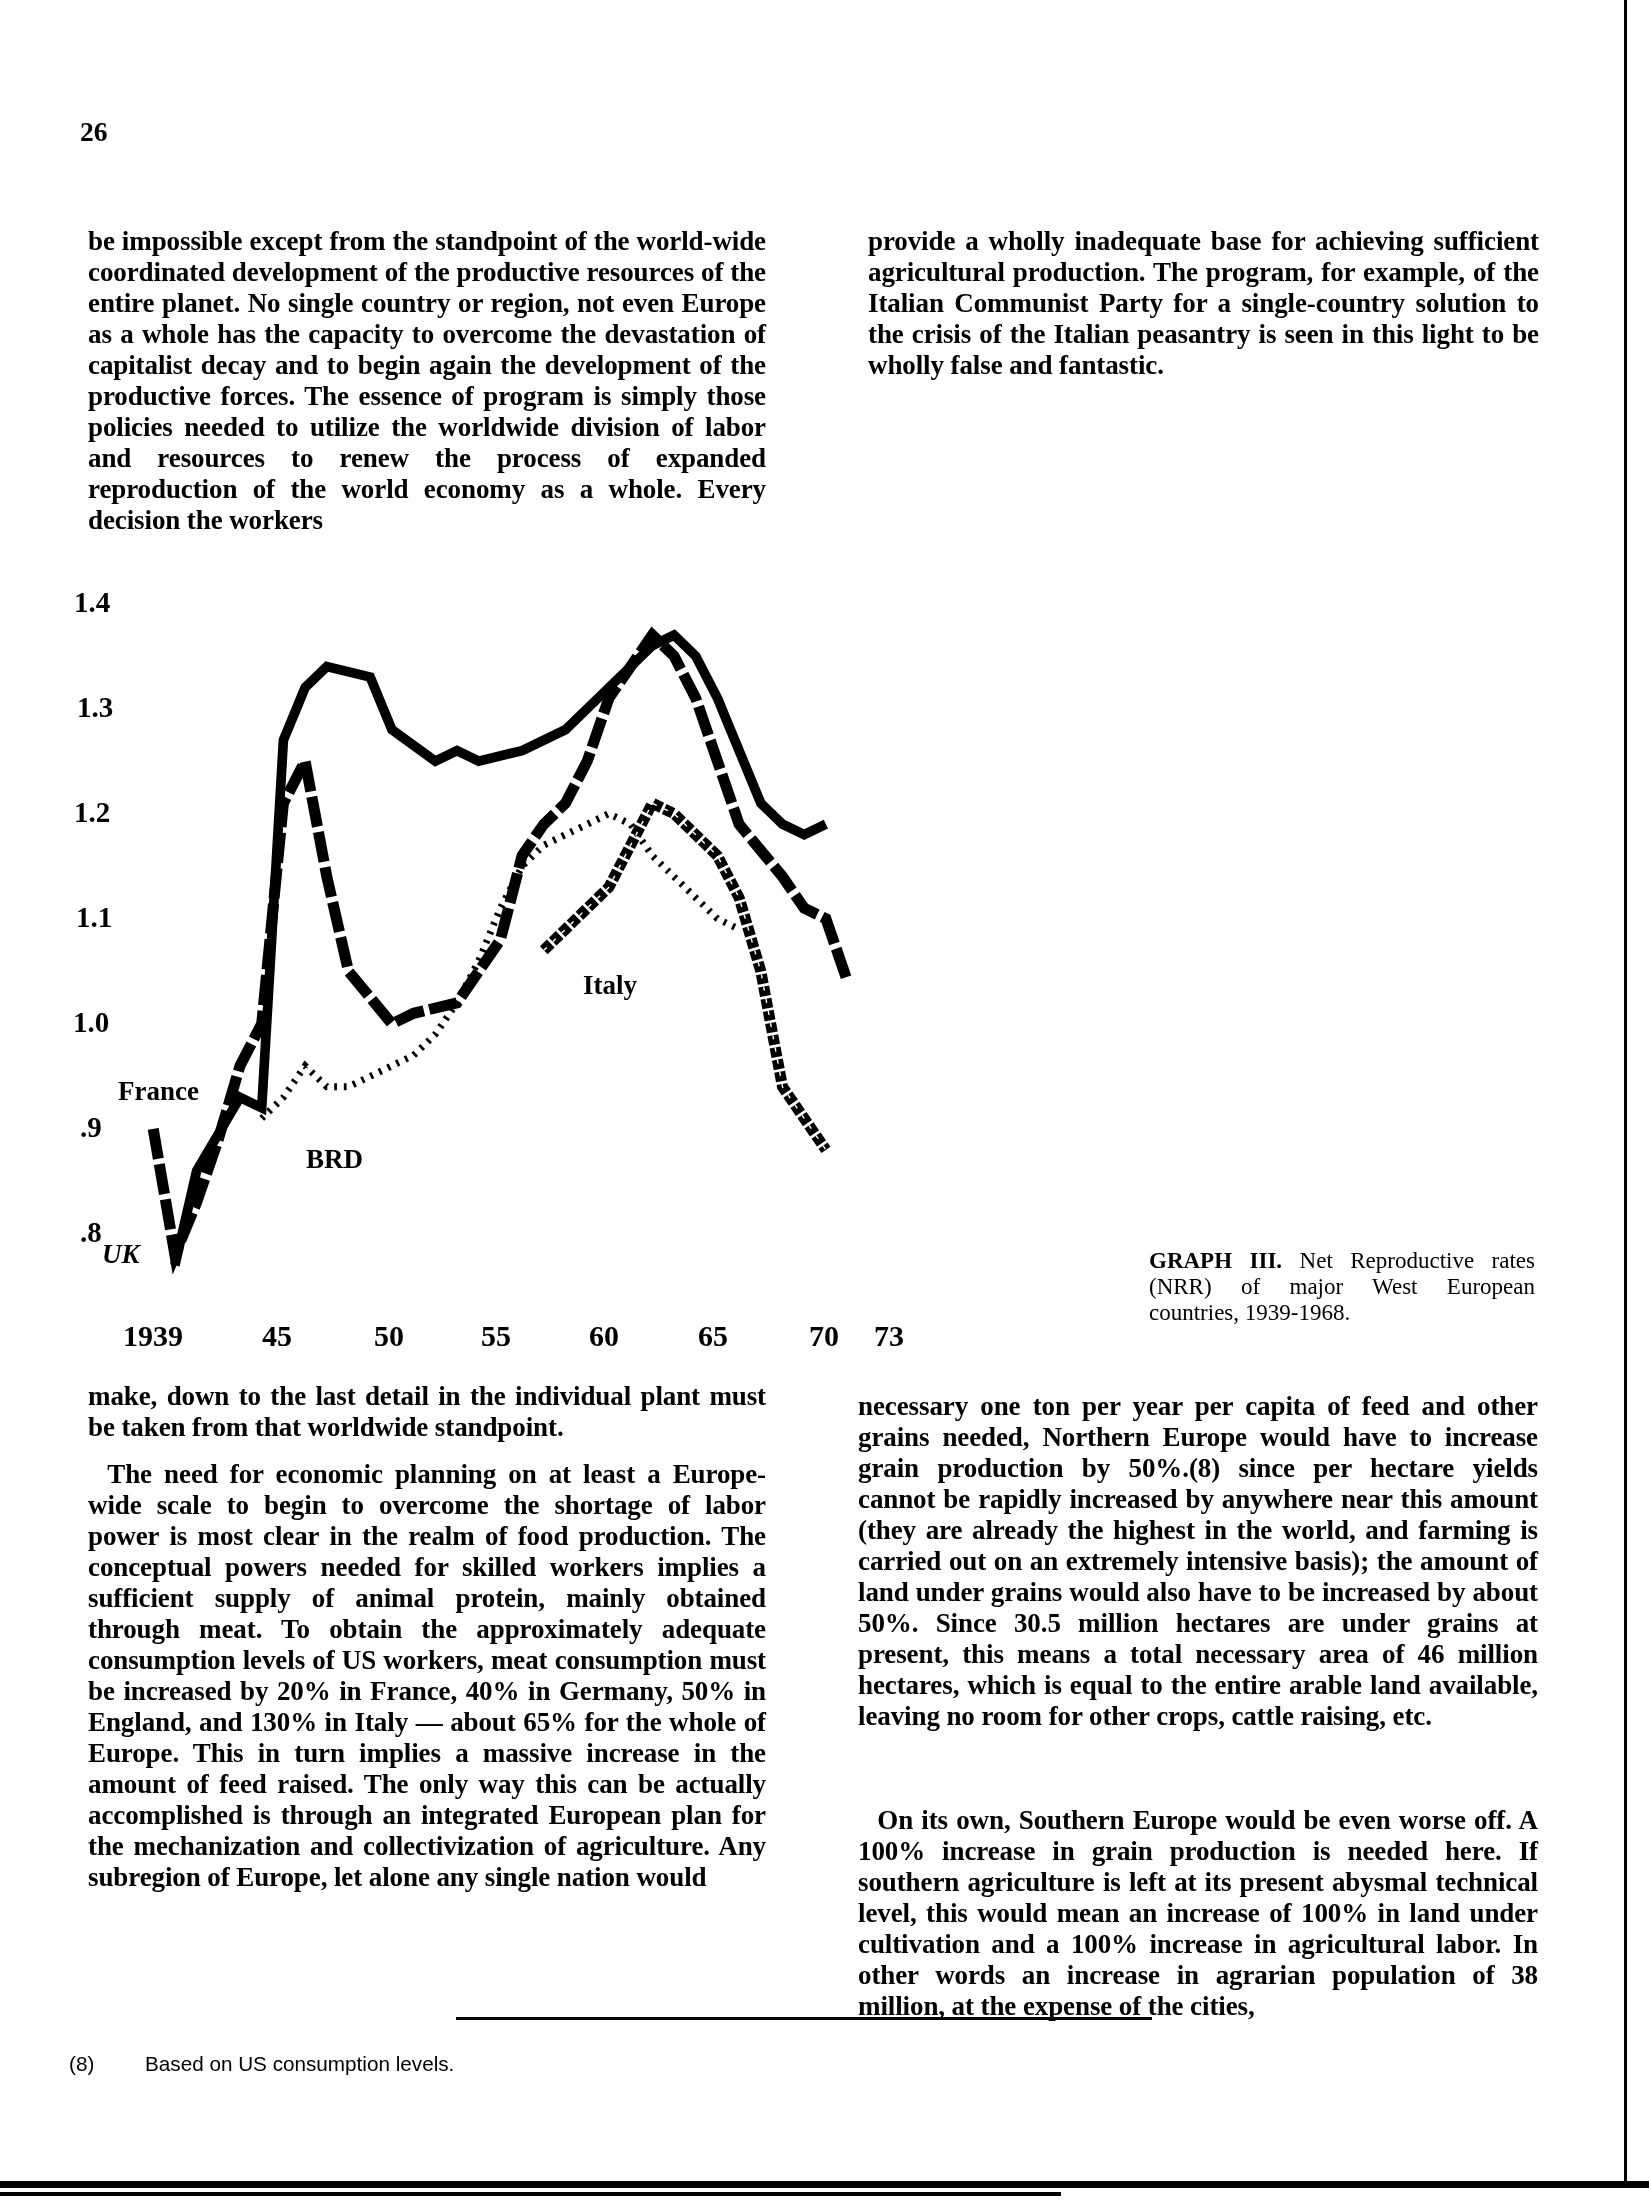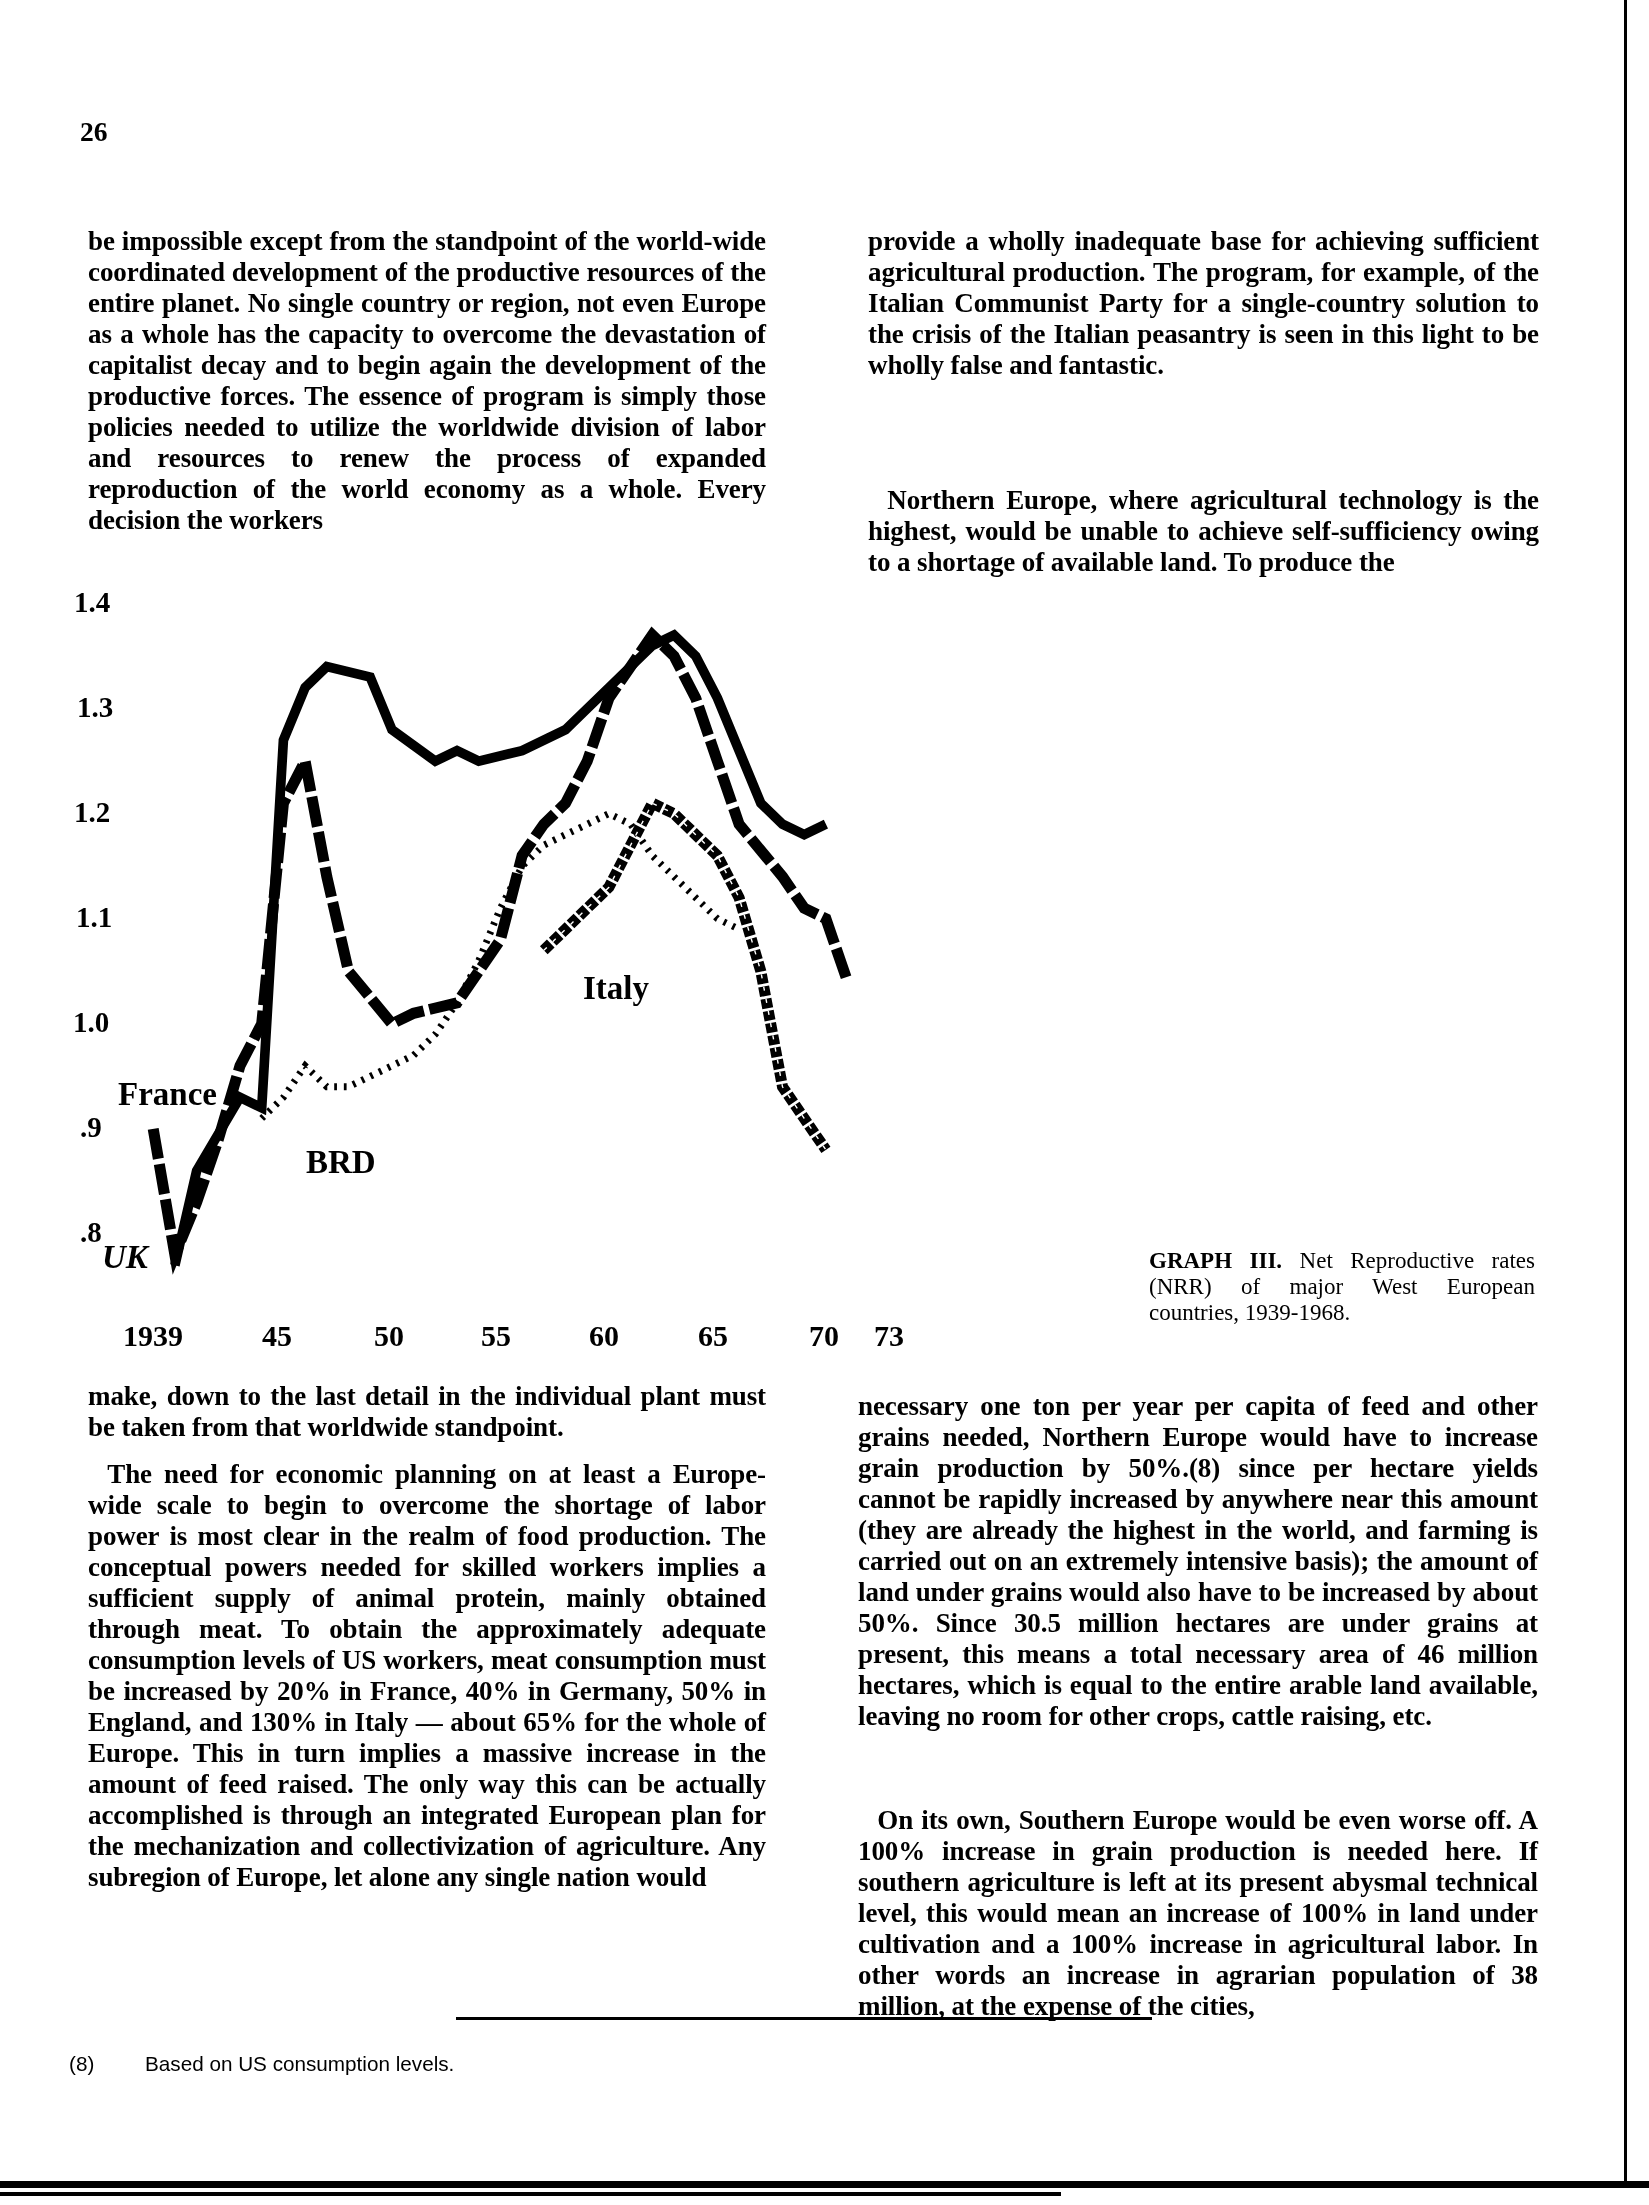--- a/index.html
+++ b/index.html
@@ -19,21 +19,21 @@
     .col-right-bottom { left: 842px; top: 1375px; width: 712px; }
     .section-heading { font-size: 27px; font-weight: bold; margin: 29px 0 30px 0 !important; letter-spacing: -0.4px; }
     .col-right-bottom .gap { height: 41px; }
     .chart-wrap { left: 0; top: 576px; width: 965px; height: 806px; }
     .chart-wrap svg { position: absolute; left: 0; top: 0; }
     .ytick, .xtick, .series-label {
       position: absolute; font-weight: bold; font-family: "Liberation Serif", "DejaVu Serif", serif;
     }
     .ytick { font-size: 29px; }
     .xtick { font-size: 30px; }
-    .series-label { font-size: 33px; }
+    .series-label { font-size: 27px; }
     .caption { left: 1149px; top: 1248px; width: 386px; font-size: 23px; line-height: 26px; text-align: justify; }
     .caption .lead { font-weight: bold; }
     .footnote-rule { left: 456px; top: 2017px; width: 696px; height: 2.8px; background: #000; }
     .footnote { left: 69px; top: 2052px; font-family: "Liberation Sans", "DejaVu Sans", sans-serif; font-size: 20.7px; }
     .footnote .num { display: inline-block; width: 76px; }
     .right-edge-line { left: 1624px; top: 0; width: 2.8px; height: 2184px; background: #000; }
     .bottom-rule { left: 0; top: 2181px; width: 1649px; height: 6.9px; background: #000; }
     .bottom-rule2 { left: 0; top: 2192px; width: 1061px; height: 4.1px; background: #000; }
   </style>
 </head>
@@ -41,21 +41,20 @@
 
 <div class="abs page-number">26</div>
 
 <div class="abs col col-left-top">
   <p>be impossible except from the standpoint of the world-wide coordinated development of the productive resources of the entire planet. No single country or region, not even Europe as a whole has the capacity to overcome the devastation of capitalist decay and to begin again the development of the productive forces. The essence of program is simply those policies needed to utilize the worldwide division of labor and resources to renew the process of expanded reproduction of the world economy as a whole. Every decision the workers</p>
 </div>
 
 <div class="abs col col-right-top">
   <p>provide a wholly inadequate base for achieving sufficient agricultural production. The program, for example, of the Italian Communist Party for a single-country solution to the crisis of the Italian peasantry is seen in this light to be wholly false and fantastic.</p>
   <div class="gap"></div>
-  <p class="indent">Northern Europe, where agricultural technology is the highest, would be unable to achieve self-sufficiency owing to a shortage of available land. To produce the</p>
 </div>
 
 <div class="abs chart-wrap">
   <svg id="chart-svg" width="965" height="806" viewBox="0 0 1400 1170">
       <polyline points="253.5,1000.8 285.0,863.5 348.0,756.8 379.5,772.0 411.0,238.3 442.5,162.0 474.0,131.5 537.0,146.7 568.5,223.0 631.5,268.8 663.0,253.5 694.5,268.8 757.5,253.5 820.5,223.0 852.0,192.5 883.5,162.0 946.5,101.0 978.0,85.7 1009.5,116.2 1041.0,177.3 1072.5,253.5 1104.0,329.8 1135.5,360.3 1167.0,375.5 1198.5,360.3" fill="none" stroke="#000" stroke-width="14" stroke-linejoin="miter"></polyline>
       <polyline points="222.0,802.5 253.5,985.5 285.0,909.3 316.5,817.8 348.0,711.0 379.5,650.0 411.0,329.8 442.5,268.8 474.0,436.5 505.5,573.8 568.5,650.0 600.0,634.8 663.0,619.5 726.0,528.0 757.5,406.0 789.0,360.3 820.5,329.8 852.0,268.8 883.5,177.3 915.0,131.5 946.5,85.7 978.0,116.2 1009.5,177.3 1041.0,268.8 1072.5,360.3 1135.5,436.5 1167.0,482.2 1198.5,497.5 1230.0,589.0" fill="none" stroke="#000" stroke-width="16" stroke-linejoin="miter" stroke-dasharray="44 8"></polyline>
       <polyline points="379.5,787.3 411.0,756.8 442.5,711.0 474.0,741.5 505.5,741.5 537.0,726.3 568.5,711.0 600.0,695.8 631.5,665.3 663.0,619.5 694.5,558.5 726.0,482.2 757.5,421.3 789.0,390.8 820.5,375.5 852.0,360.3 883.5,345.0 915.0,360.3 946.5,406.0 978.0,436.5 1009.5,467.0 1041.0,497.5 1072.5,512.8" fill="none" stroke="#000" stroke-width="10" stroke-linejoin="miter" stroke-dasharray="4 10"></polyline>
       <polyline points="789.0,543.3 820.5,512.8 852.0,482.2 883.5,451.8 915.0,390.8 946.5,329.8 978.0,345.0 1009.5,375.5 1041.0,406.0 1072.5,467.0 1104.0,573.8 1135.5,741.5 1167.0,787.3 1198.5,833.0" fill="none" stroke="#000" stroke-width="16" stroke-linejoin="miter" stroke-dasharray="14 4"></polyline>
       <polyline points="789.0,543.3 820.5,512.8 852.0,482.2 883.5,451.8 915.0,390.8 946.5,329.8 978.0,345.0 1009.5,375.5 1041.0,406.0 1072.5,467.0 1104.0,573.8 1135.5,741.5 1167.0,787.3 1198.5,833.0" fill="none" stroke="#fff" stroke-width="2" stroke-dasharray="6 12"></polyline>
     </svg>

